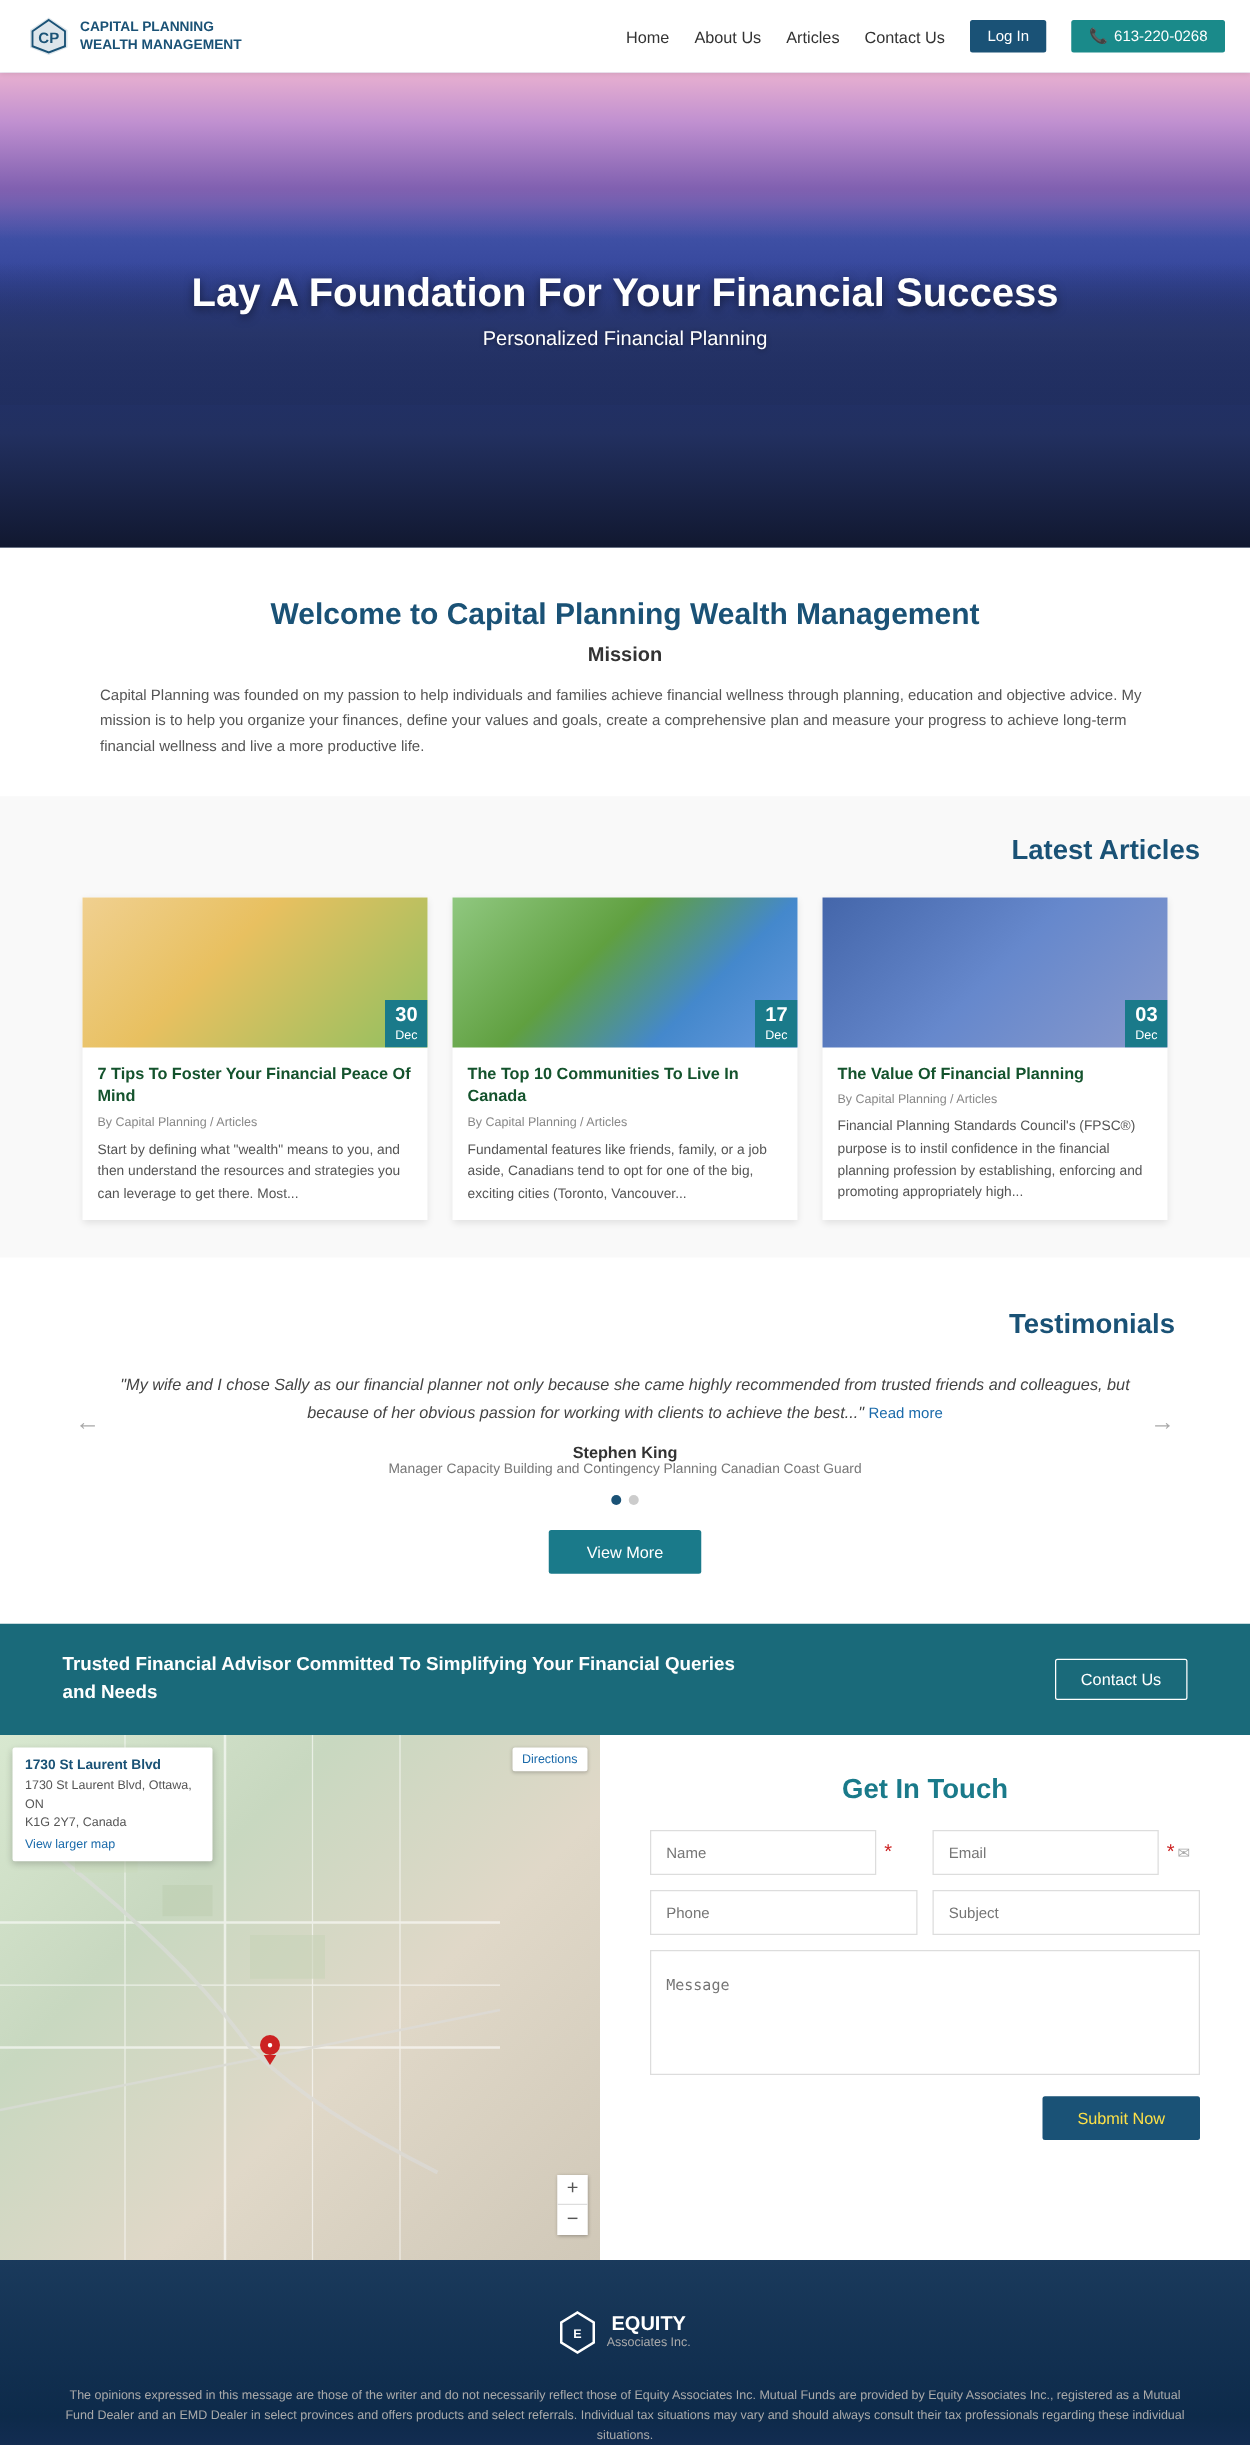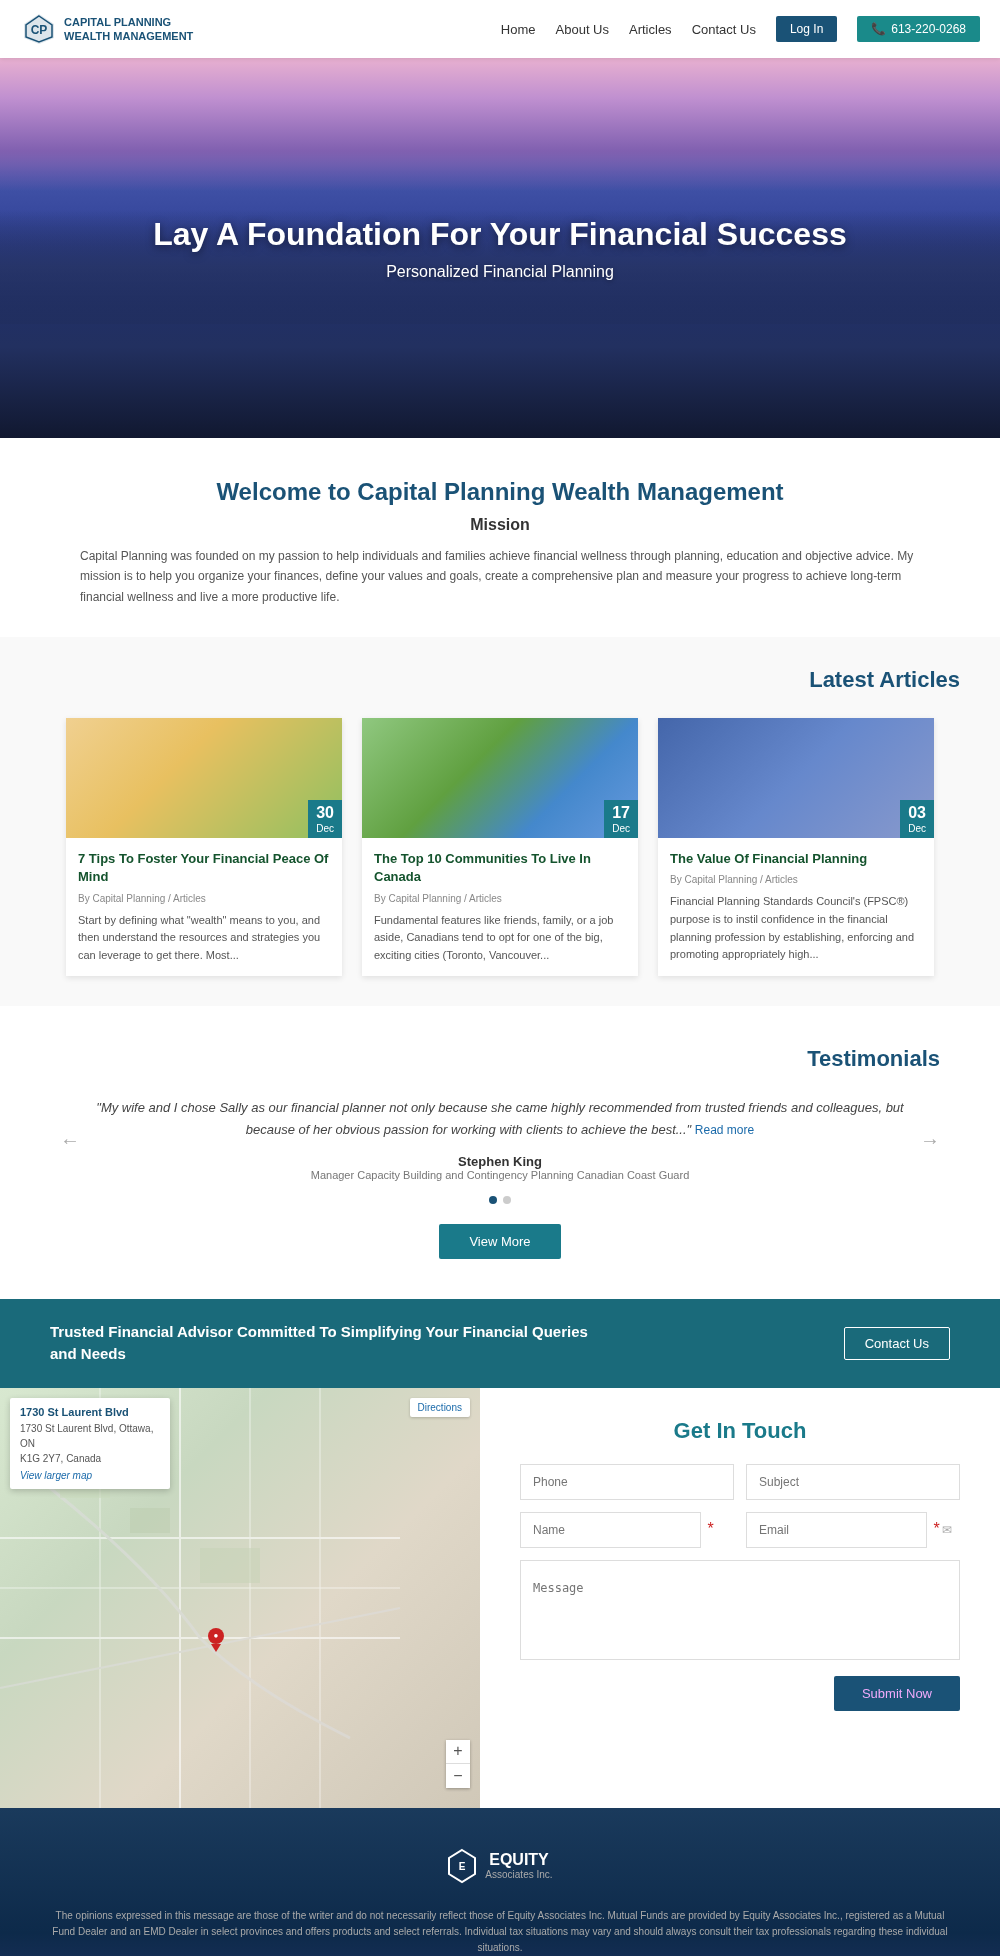--- a/index.html
+++ b/index.html
@@ -105,21 +105,21 @@
       background: linear-gradient(135deg, #d8e8d0 0%, #c8d8c0 30%, #e0d8c8 60%, #d0c8b8 100%);
       position: relative;
     }
     .map-info {
       position: absolute; top: 10px; left: 10px;
       background: #fff; padding: 8px 10px; font-size: 10px; box-shadow: 0 2px 6px rgba(0,0,0,0.2);
       border-radius: 2px; max-width: 160px;
     }
     .map-info-address { font-size: 11px; font-weight: bold; color: #1a5276; margin-bottom: 3px; }
     .map-info-detail { color: #555; line-height: 1.5; }
-    .map-info-link { color: #1a6aaa; text-decoration: none; font-size: 10px; display: block; margin-top: 4px; font-style: italic; }
+    .map-info-link { color: #1a6aaa; text-decoration: none; font-size: 10px; display: block; margin-top: 4px; }
     .map-directions {
       position: absolute; top: 10px; right: 10px;
       background: #fff; padding: 4px 8px; font-size: 10px; border-radius: 2px;
       color: #1a6aaa; cursor: pointer; box-shadow: 0 1px 3px rgba(0,0,0,0.2);
     }
     .map-pin {
       position: absolute; bottom: 35%; left: 48%;
       width: 16px; height: 20px; transform: translateX(-50%);
     }
     .map-pin-circle {
@@ -141,21 +141,21 @@
       flex: 1; border: 1px solid #ddd; padding: 10px 12px;
       font-size: 12px; color: #888; outline: none;
     }
     .form-textarea {
       width: 100%; border: 1px solid #ddd; padding: 20px 12px;
       font-size: 12px; color: #888; height: 100px; resize: none; outline: none;
       margin-bottom: 12px;
     }
     .required-star { color: #cc2222; margin-left: 2px; }
     .btn-submit {
-      float: right; background: #1a5276; color: #f0abfc; border: none;
+      float: right; background: #1a5276; color: #fde047; border: none;
       padding: 10px 28px; font-size: 13px; cursor: pointer; border-radius: 2px;
     }
     .input-wrapper { flex: 1; position: relative; }
     .input-icon { position: absolute; right: 8px; top: 50%; transform: translateY(-50%); color: #aaa; font-size: 12px; }
 
     
     footer {
       background: linear-gradient(180deg, #1a3a5c 0%, #0d2a4a 60%, #223366 100%);
       color: #ccc; padding: 40px 50px 30px;
     }
@@ -331,33 +331,33 @@
       <div class="map-zoom">
         <button>+</button>
         <button>−</button>
       </div>
     </div>
   </div>
 
   <div class="get-in-touch">
     <h2 class="git-title">Get In Touch</h2>
     <div class="form-row">
-      <input class="form-input" type="tel" placeholder="Phone" style="">
-      <input class="form-input" type="text" placeholder="Subject" style="">
-    </div>
-    <div class="form-row">
       <div class="input-wrapper">
         <input class="form-input" type="text" placeholder="Name" style="">
         <span class="required-star">*</span>
       </div>
       <div class="input-wrapper">
         <input class="form-input" type="email" placeholder="Email" style="">
         <span class="input-icon">✉</span>
         <span class="required-star">*</span>
       </div>
+    </div>
+    <div class="form-row">
+      <input class="form-input" type="tel" placeholder="Phone" style="">
+      <input class="form-input" type="text" placeholder="Subject" style="">
     </div>
     <textarea class="form-textarea" placeholder="Message" style=""></textarea>
     <button class="btn-submit">Submit Now</button>
     <div style="clear:both;"></div>
   </div>
 </div>
 
 <footer>
   <div class="footer-equity">
     <div class="equity-logo">

